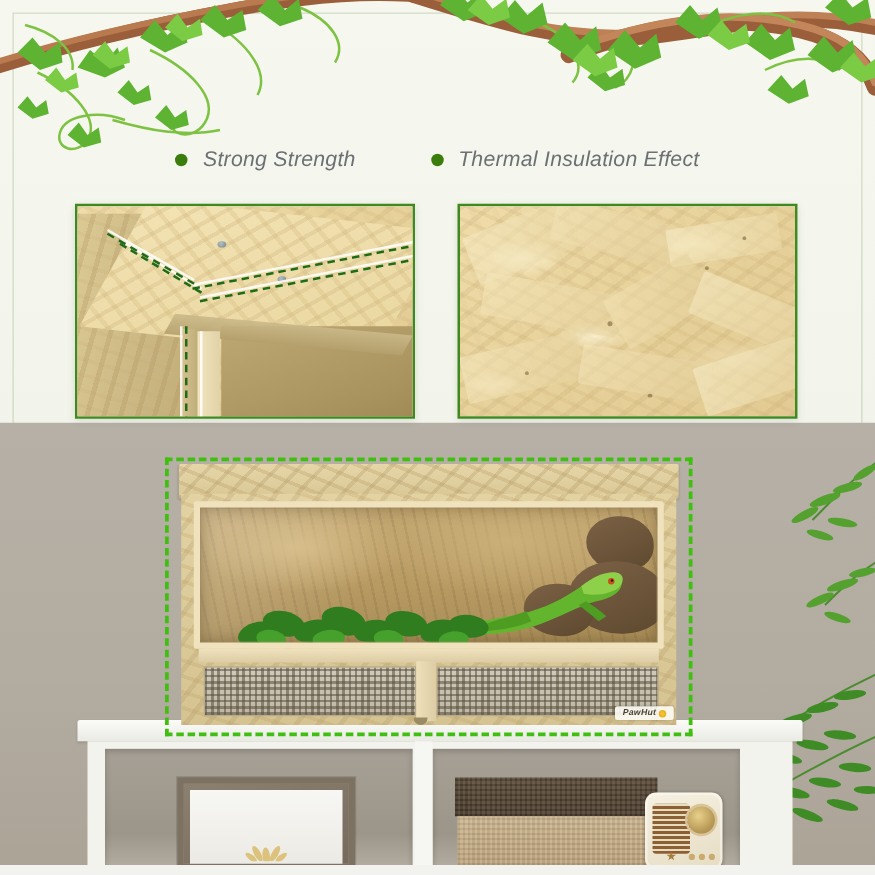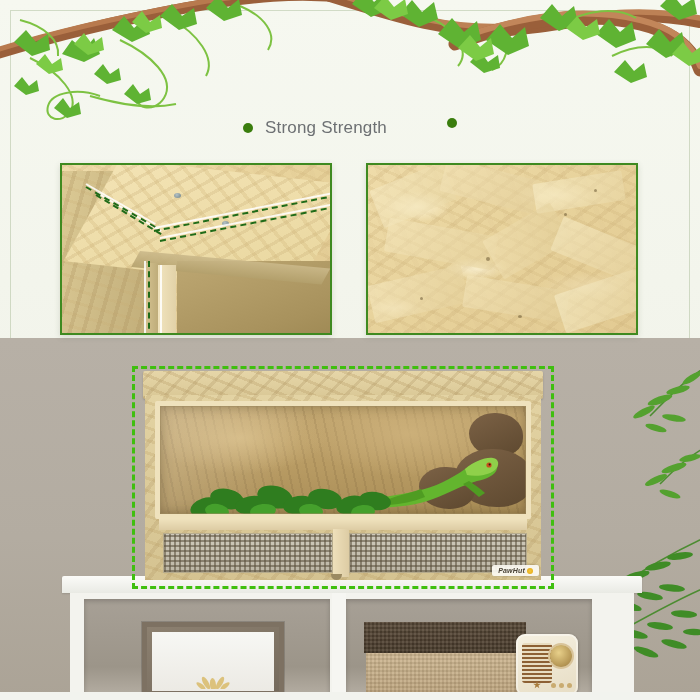--- a/index.html
+++ b/index.html
@@ -30,21 +30,21 @@
   .vine-layer{ position:absolute; left:0; top:0; width:700px; height:150px; z-index:8; }
 
   
   .header{ position:absolute; left:0; top:62px; width:700px; z-index:9; text-align:center; }
   .title{
     font-size:29px; font-weight:bold; letter-spacing:.5px;
     color:#2e7d12;
   }
   .bullets{
     position:absolute; top:118px; left:0; width:700px; z-index:9;
-    display:flex; justify-content:center; gap:60px; align-items:flex-start;
+    display:flex; justify-content:center; gap:60px; align-items:flex-end;font-style:italic;
   }
   .bullet{ display:flex; align-items:center; gap:12px; }
   .dot{
     width:10px; height:10px; border-radius:50%;
     background:#3a7d0d; flex:0 0 auto;
   }
   .bullet-label{ font-size:17px; color:#6d7073; letter-spacing:.2px; }
 
   
   .cards{ position:absolute; top:163px; left:0; width:700px; height:175px; z-index:9; }
@@ -499,20 +499,21 @@
   </div>
 
 
   <div class="bullets">
     <div class="bullet">
       <span class="dot"></span>
       <span class="bullet-label">Strong Strength</span>
     </div>
     <div class="bullet">
       <span class="dot"></span>
+      <span class="bullet-label">Thermal Insulation Effect</span>
     </div>
   </div>
 
   <svg class="vine-layer" viewBox="0 0 700 150">
 
     <path d="M-10 56 C40 40, 110 22, 185 8 C250 -4, 300 -8, 350 -2" stroke="#9a5f3a" stroke-width="11" fill="none" stroke-linecap="round"></path>
     <path d="M-10 52 C40 36, 110 19, 185 5 C250 -7, 300 -11, 350 -5" stroke="#b87a4e" stroke-width="5" fill="none" stroke-linecap="round"></path>
 
     <g stroke="#7dc242" stroke-width="2" fill="none">
       <path d="M30 58 C60 72, 80 96, 70 112 C62 124, 44 120, 48 106 C52 92, 78 88, 100 96"></path>

